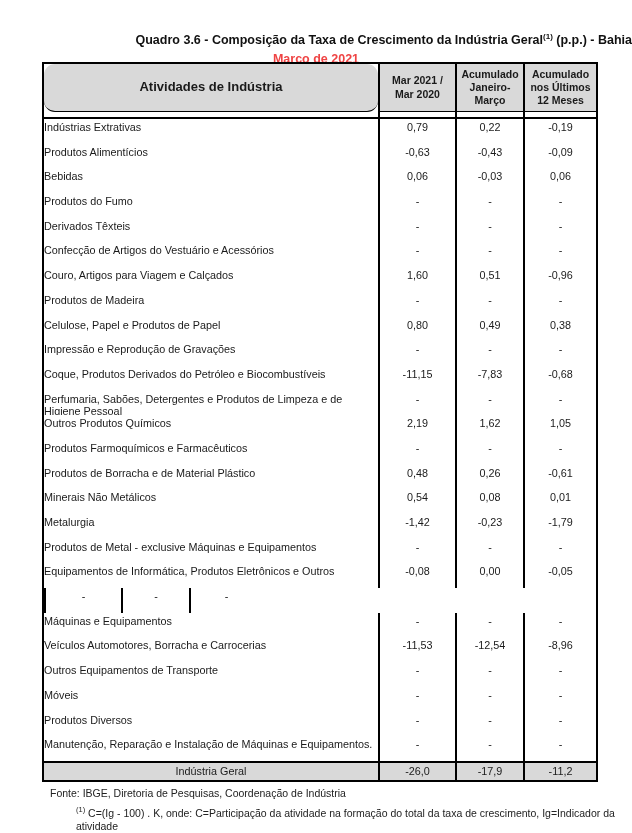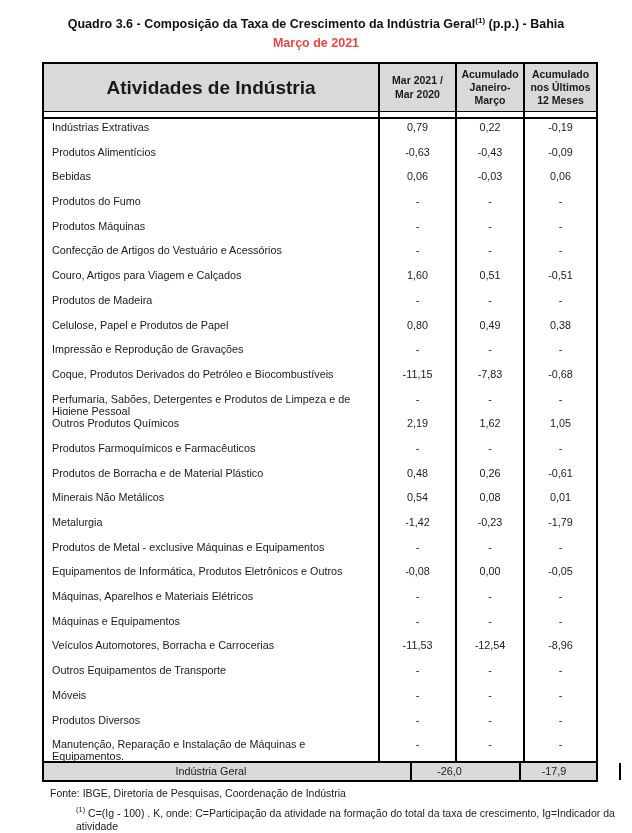--- a/index.html
+++ b/index.html
@@ -8,22 +8,22 @@
     width: 632px; height: 833px;
     font-family: "Liberation Sans", sans-serif;
     color: #1a1a1a;
     position: relative;
     overflow: hidden;
   }
   .page { position: absolute; inset: 0; }
 
   
   .title {
-    margin-top: 16px;
-    text-align: center;
+    margin-top: 32px;
+    text-align: right;
     font-size: 12.5px;
     font-weight: bold;
     color: #111;
   }
   .title sup { font-size: 8px; }
   .subtitle {
     text-align: center;
     font-size: 12.5px;
     font-weight: bold;
     margin-top: 5px;
@@ -48,37 +48,37 @@
   .th {
     background: var(--header-bg, #d9d9d9);
     display: flex; align-items: center; justify-content: center;
     text-align: center;
     font-weight: bold;
     font-size: 10.5px;
     line-height: 1.25;
     white-space: pre-line;
     border-bottom: 1px solid #000;
   }
-  .th.col1 { font-size: 19px; }
+  .th.col1 { font-size: 13px; border-radius: 11px; }
 
   .gaprow { height: 5px; }
   .gaprow > div { height: 100%; }
 
   .thick-sep { height: 2px; background: #000; width: 100%; }
 
   .tbody .row { height: 24.7px; }
   .td {
     font-size: 10.8px;
     padding-top: 2px;
     overflow: hidden;
   }
-  .td.label { padding-left: 8px; text-align: left; }
+  .td.label { padding-left: 0; text-align: left; }
   .td.num { text-align: center; }
 
-  .total-row { height: 17px; background: var(--header-bg, #d9d9d9); gap: 32px; }
+  .total-row { height: 17px; background: var(--header-bg, #d9d9d9); }
   .total-row .td { padding-top: 2px; font-size: 10.8px; }
   .total-row .label-center { text-align: center; padding-left: 0; }
 
   
   .source {
     position: absolute;
     left: 50px; top: 787px;
     font-size: 10.5px;
     color: #222;
     text-align: right;
@@ -146,36 +146,36 @@
           <div class="td col3 num">-0,03</div>
           <div class="td col4 num">0,06</div>
         </div>
         <div class="flexrow row">
           <div class="td col1 label">Produtos do Fumo</div>
           <div class="td col2 num">-</div>
           <div class="td col3 num">-</div>
           <div class="td col4 num">-</div>
         </div>
         <div class="flexrow row">
-          <div class="td col1 label">Produtos Máquinas</div>
+          <div class="td col1 label">Derivados Têxteis</div>
           <div class="td col2 num">-</div>
           <div class="td col3 num">-</div>
           <div class="td col4 num">-</div>
         </div>
         <div class="flexrow row">
           <div class="td col1 label">Confecção de Artigos do Vestuário e Acessórios</div>
           <div class="td col2 num">-</div>
           <div class="td col3 num">-</div>
           <div class="td col4 num">-</div>
         </div>
         <div class="flexrow row">
           <div class="td col1 label">Couro, Artigos para Viagem e Calçados</div>
           <div class="td col2 num">1,60</div>
           <div class="td col3 num">0,51</div>
-          <div class="td col4 num">-0,51</div>
+          <div class="td col4 num">-0,96</div>
         </div>
         <div class="flexrow row">
           <div class="td col1 label">Produtos de Madeira</div>
           <div class="td col2 num">-</div>
           <div class="td col3 num">-</div>
           <div class="td col4 num">-</div>
         </div>
         <div class="flexrow row">
           <div class="td col1 label">Celulose, Papel e Produtos de Papel</div>
           <div class="td col2 num">0,80</div>
@@ -236,21 +236,20 @@
           <div class="td col3 num">-</div>
           <div class="td col4 num">-</div>
         </div>
         <div class="flexrow row">
           <div class="td col1 label">Equipamentos de Informática, Produtos Eletrônicos e Outros</div>
           <div class="td col2 num">-0,08</div>
           <div class="td col3 num">0,00</div>
           <div class="td col4 num">-0,05</div>
         </div>
         <div class="flexrow row">
-          <div class="td col1 label">Máquinas, Aparelhos e Materiais Elétricos</div>
           <div class="td col2 num">-</div>
           <div class="td col3 num">-</div>
           <div class="td col4 num">-</div>
         </div>
         <div class="flexrow row">
           <div class="td col1 label">Máquinas e Equipamentos</div>
           <div class="td col2 num">-</div>
           <div class="td col3 num">-</div>
           <div class="td col4 num">-</div>
         </div>

